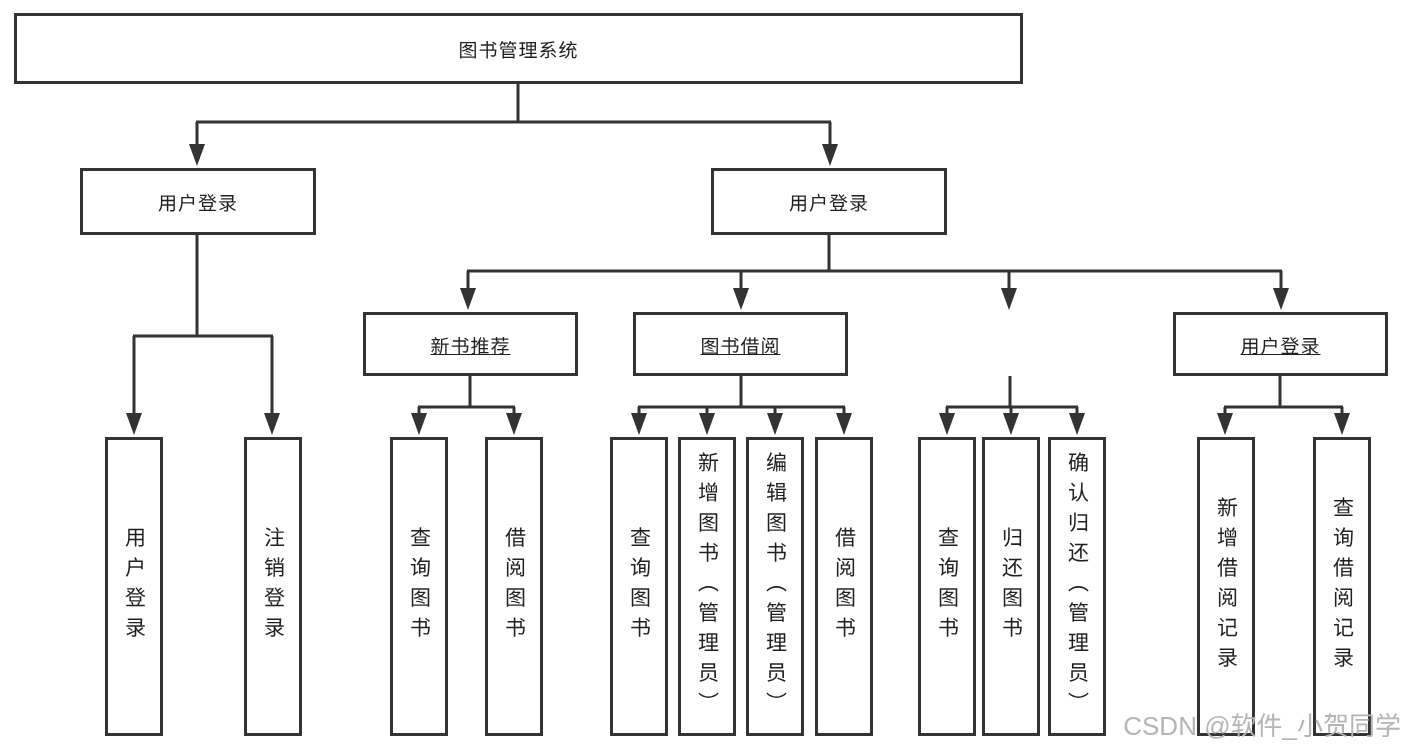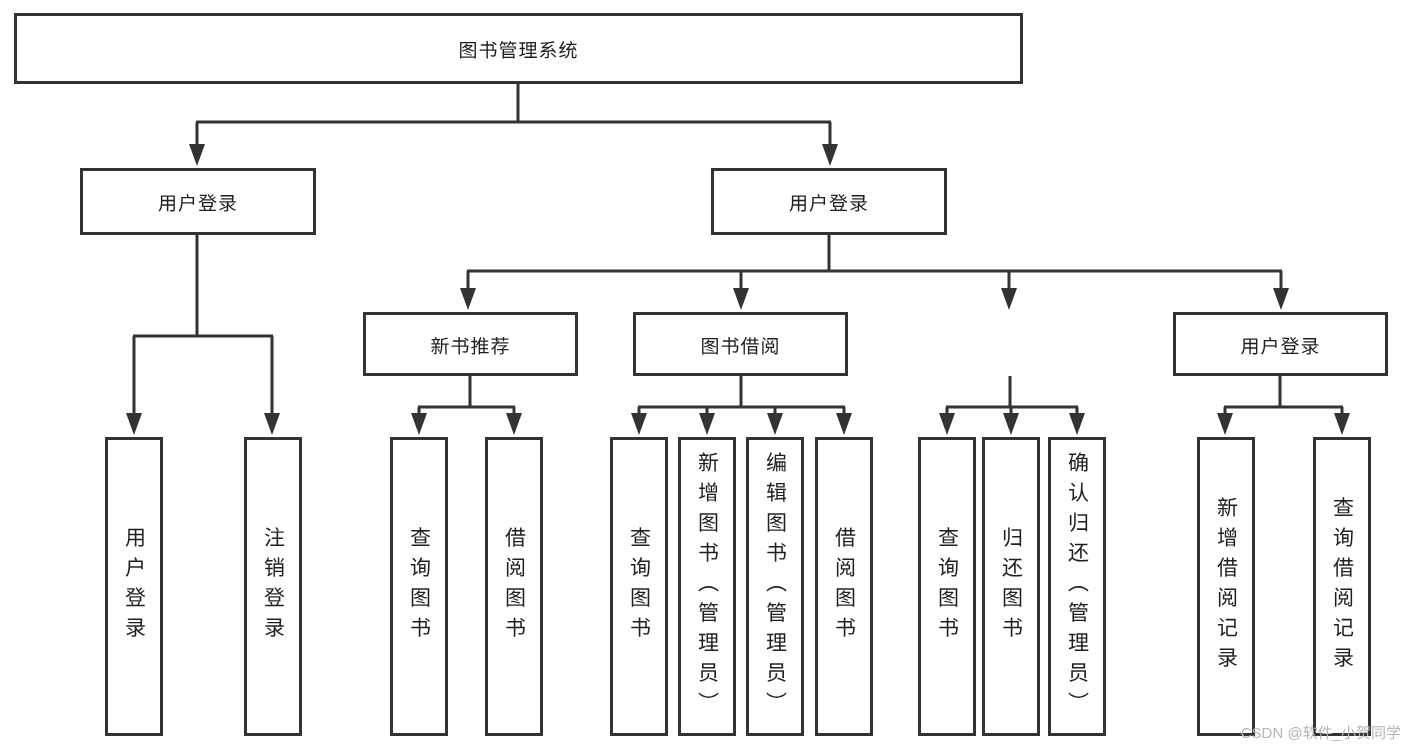--- a/index.html
+++ b/index.html
@@ -26,35 +26,35 @@
     box-sizing:border-box;
     background:#ffffff;
     border:3px solid var(--box-border);
     display:flex;align-items:center;justify-content:center;
     color:var(--text);
     z-index:2;
   }
   .hbox{font-size:19px;letter-spacing:1px;}
   .root{left:14px;top:13px;width:1009px;height:71px;}
   .lv2{top:168px;width:236px;height:67px;}
-  .lv3{top:312px;width:215px;height:64px;}
+  .lv3{top:312px;width:215px;height:64px;text-decoration:underline;}
   .vbox{top:437px;width:58px;height:299px;}
   .vbox .vtext{
     writing-mode:vertical-rl;
     text-orientation:mixed;
     font-size:21px;
     line-height:1;
     letter-spacing:9px;
     white-space:nowrap;
     color:var(--text);
   }
   .watermark{
     position:absolute;
     right:4px;bottom:5px;
-    font-size:15px;
+    font-size:26px;
     color:var(--watermark);
     z-index:5;
     white-space:nowrap;
   }
 </style>
 </head>
 <body>
 
 <div class="canvas">
 

